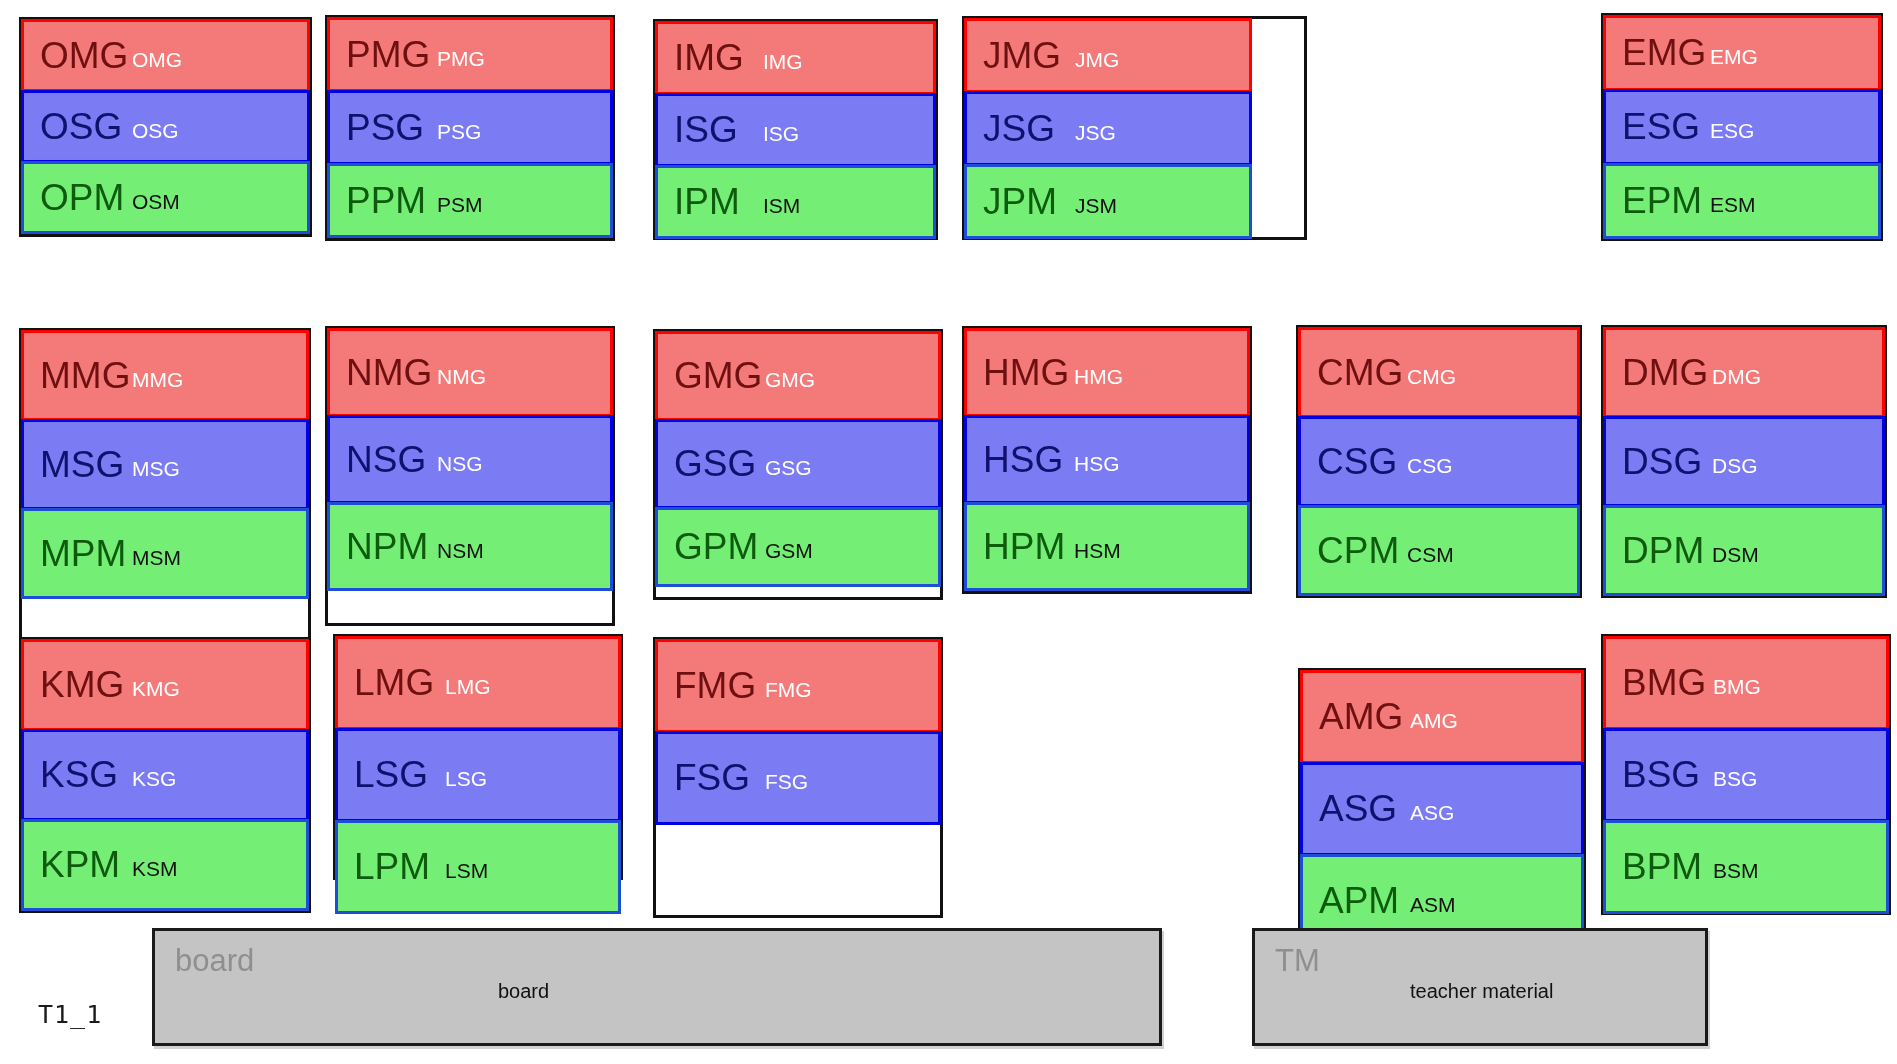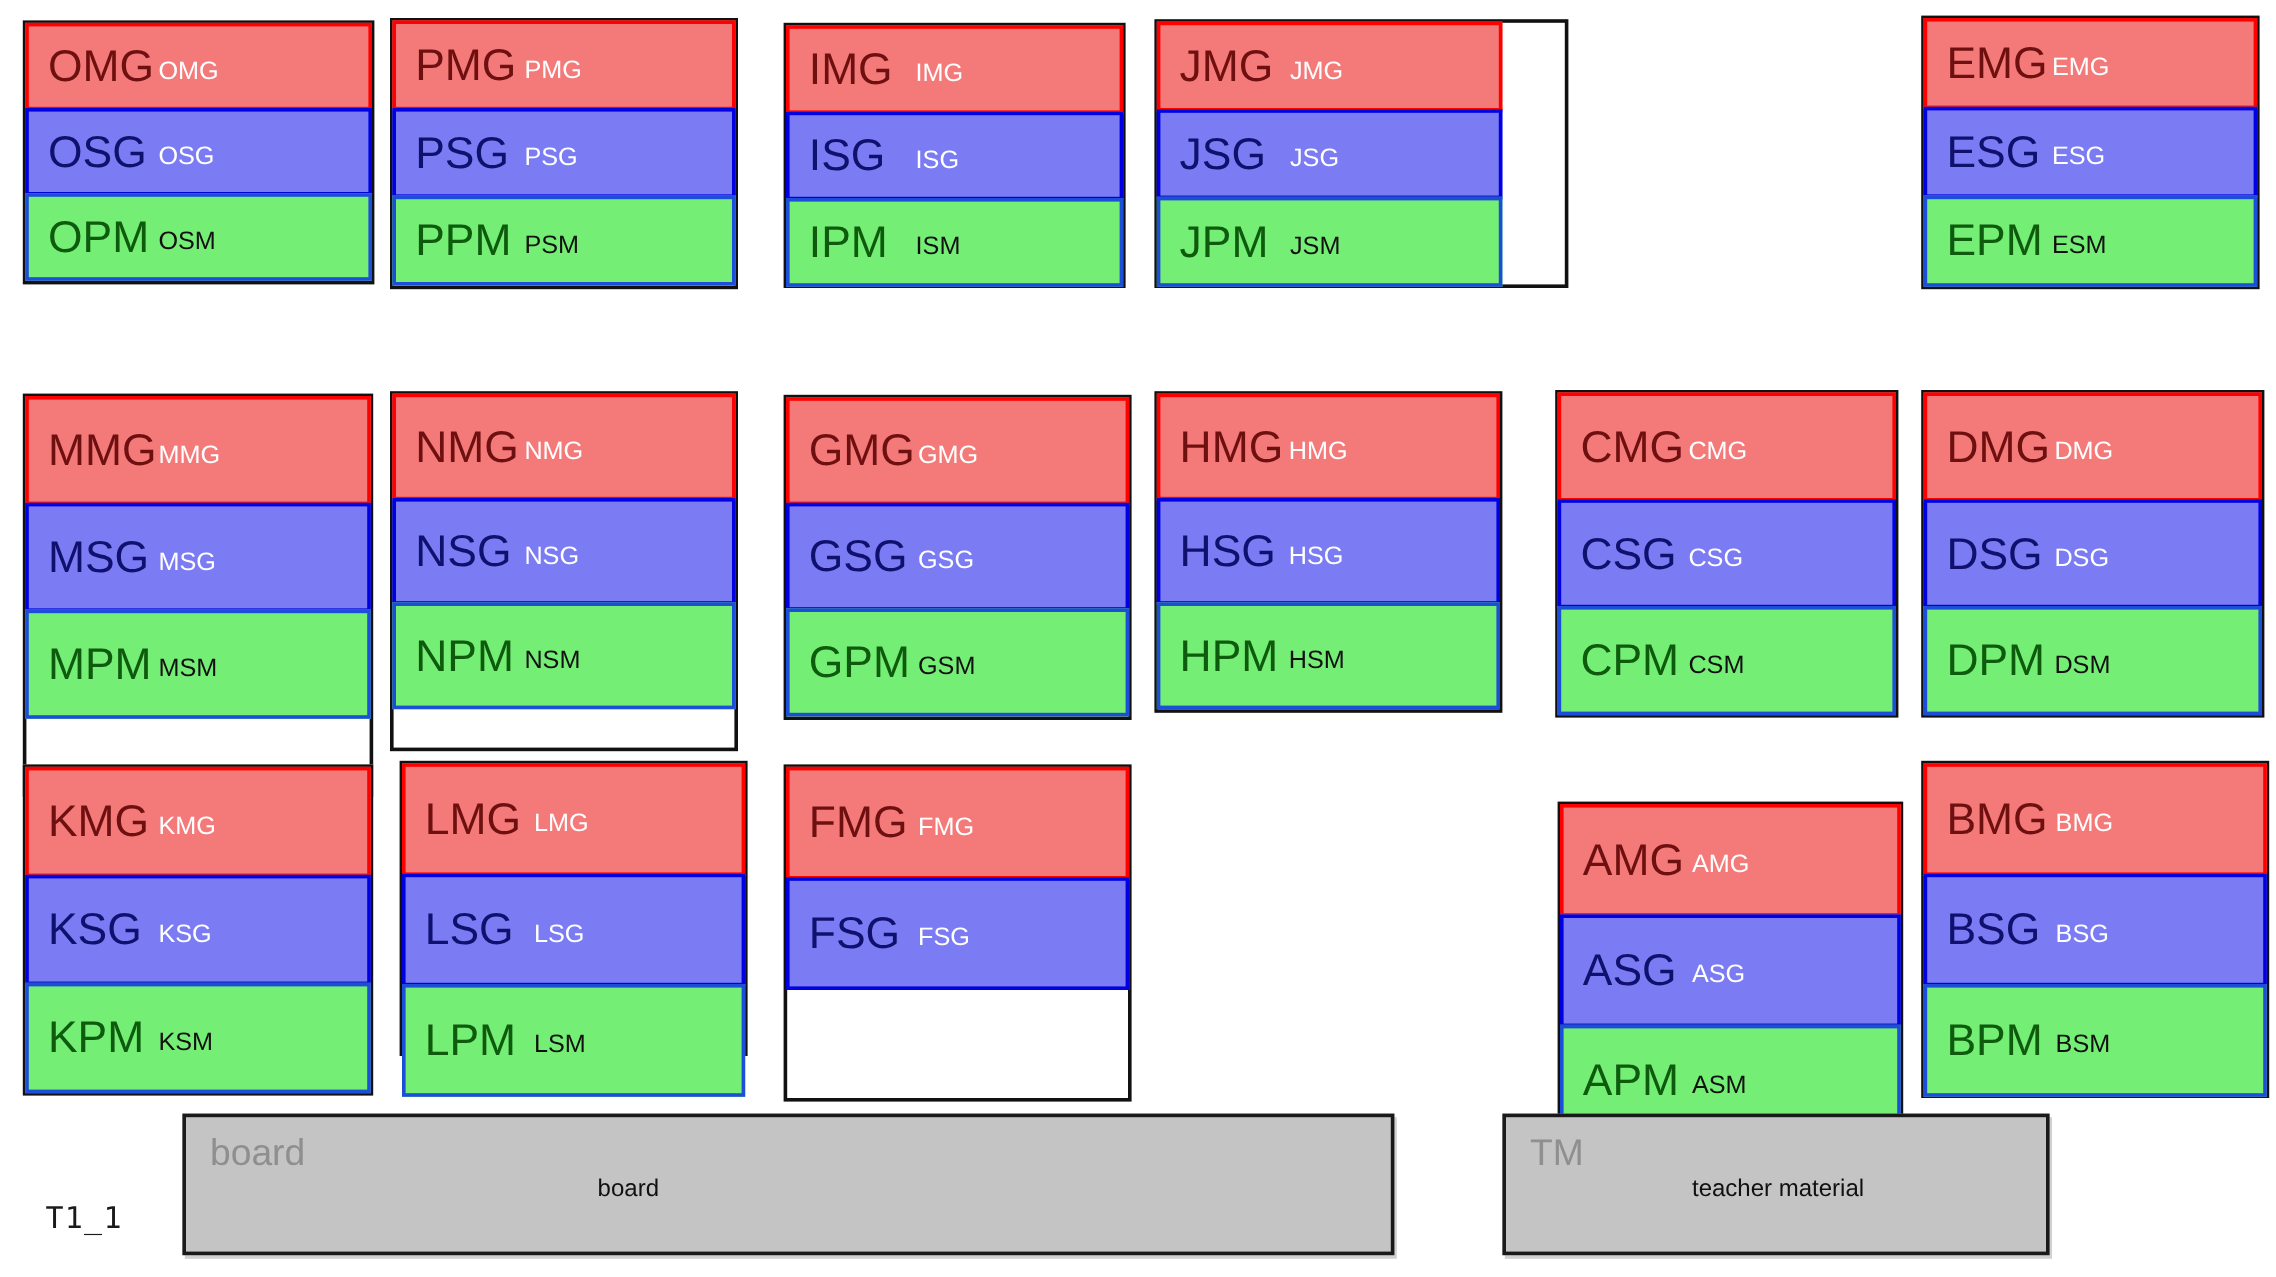--- a/index.html
+++ b/index.html
@@ -186,21 +186,21 @@
     </div>
     <div class="group" style="left: 653px; top: 329px; width: 290px; height: 271px;">
       <div class="strip mg" style="top: -1px; width: 286px; height: 90px;">
         <span class="big">GMG</span>
         <span class="small" style="left: 107px;">GMG</span>
       </div>
       <div class="strip sg" style="top: 87px; width: 286px; height: 90px;">
         <span class="big">GSG</span>
         <span class="small" style="left: 107px;">GSG</span>
       </div>
-      <div class="strip pm" style="top: 175px; width: 286px; height: 90px;">
+      <div class="strip pm" style="top: 175px; width: 286px; height: 80px;">
         <span class="big">GPM</span>
         <span class="small" style="left: 107px;">GSM</span>
       </div>
     </div>
     <div class="group" style="left: 962px; top: 326px; width: 290px; height: 268px;">
       <div class="strip mg" style="top: -1px; width: 286px; height: 89px;">
         <span class="big">HMG</span>
         <span class="small" style="left: 107px;">HMG</span>
       </div>
       <div class="strip sg" style="top: 86px; width: 286px; height: 89px;">

